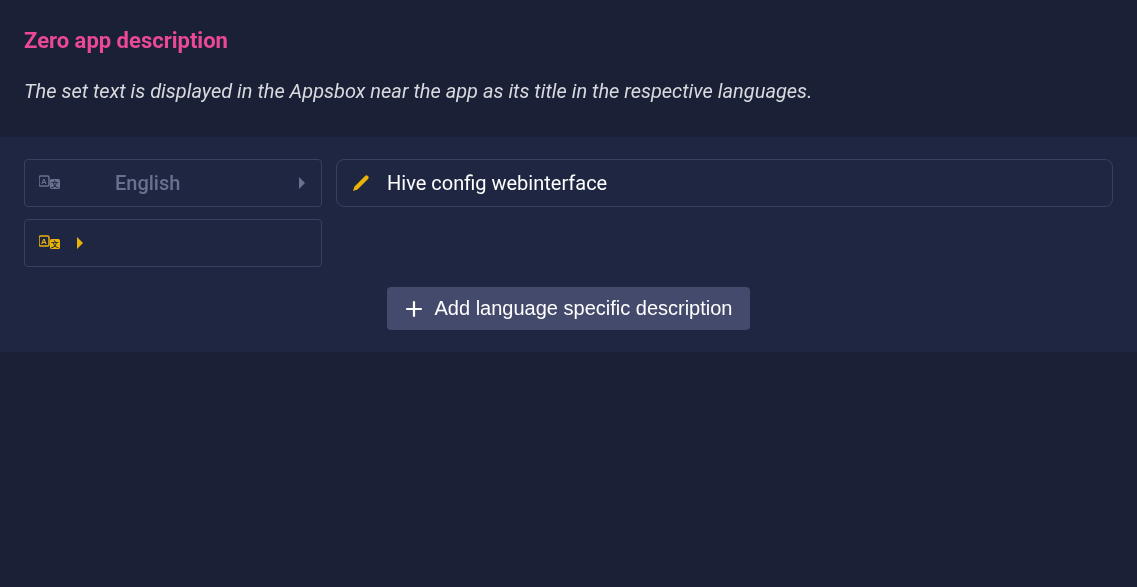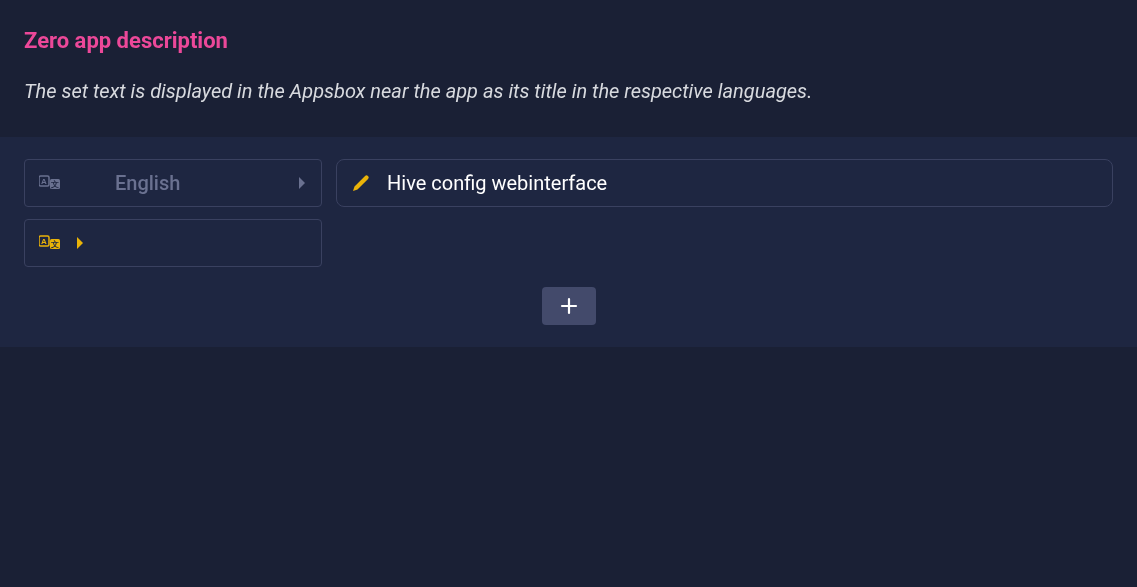--- a/index.html
+++ b/index.html
@@ -203,16 +203,17 @@
   </div>
 
   <div class="add-btn-wrapper">
     <button class="add-btn">
       <span class="plus-icon">
         <svg width="18" height="18" viewBox="0 0 18 18" fill="none" stroke="#fff" stroke-width="2.2" stroke-linecap="round">
           <line x1="9" y1="2" x2="9" y2="16"></line>
           <line x1="2" y1="9" x2="16" y2="9"></line>
         </svg>
       </span>
+      <span class="add-btn-text">Add language specific description</span>
     </button>
   </div>
 
 </div>
 
 </body></html>

